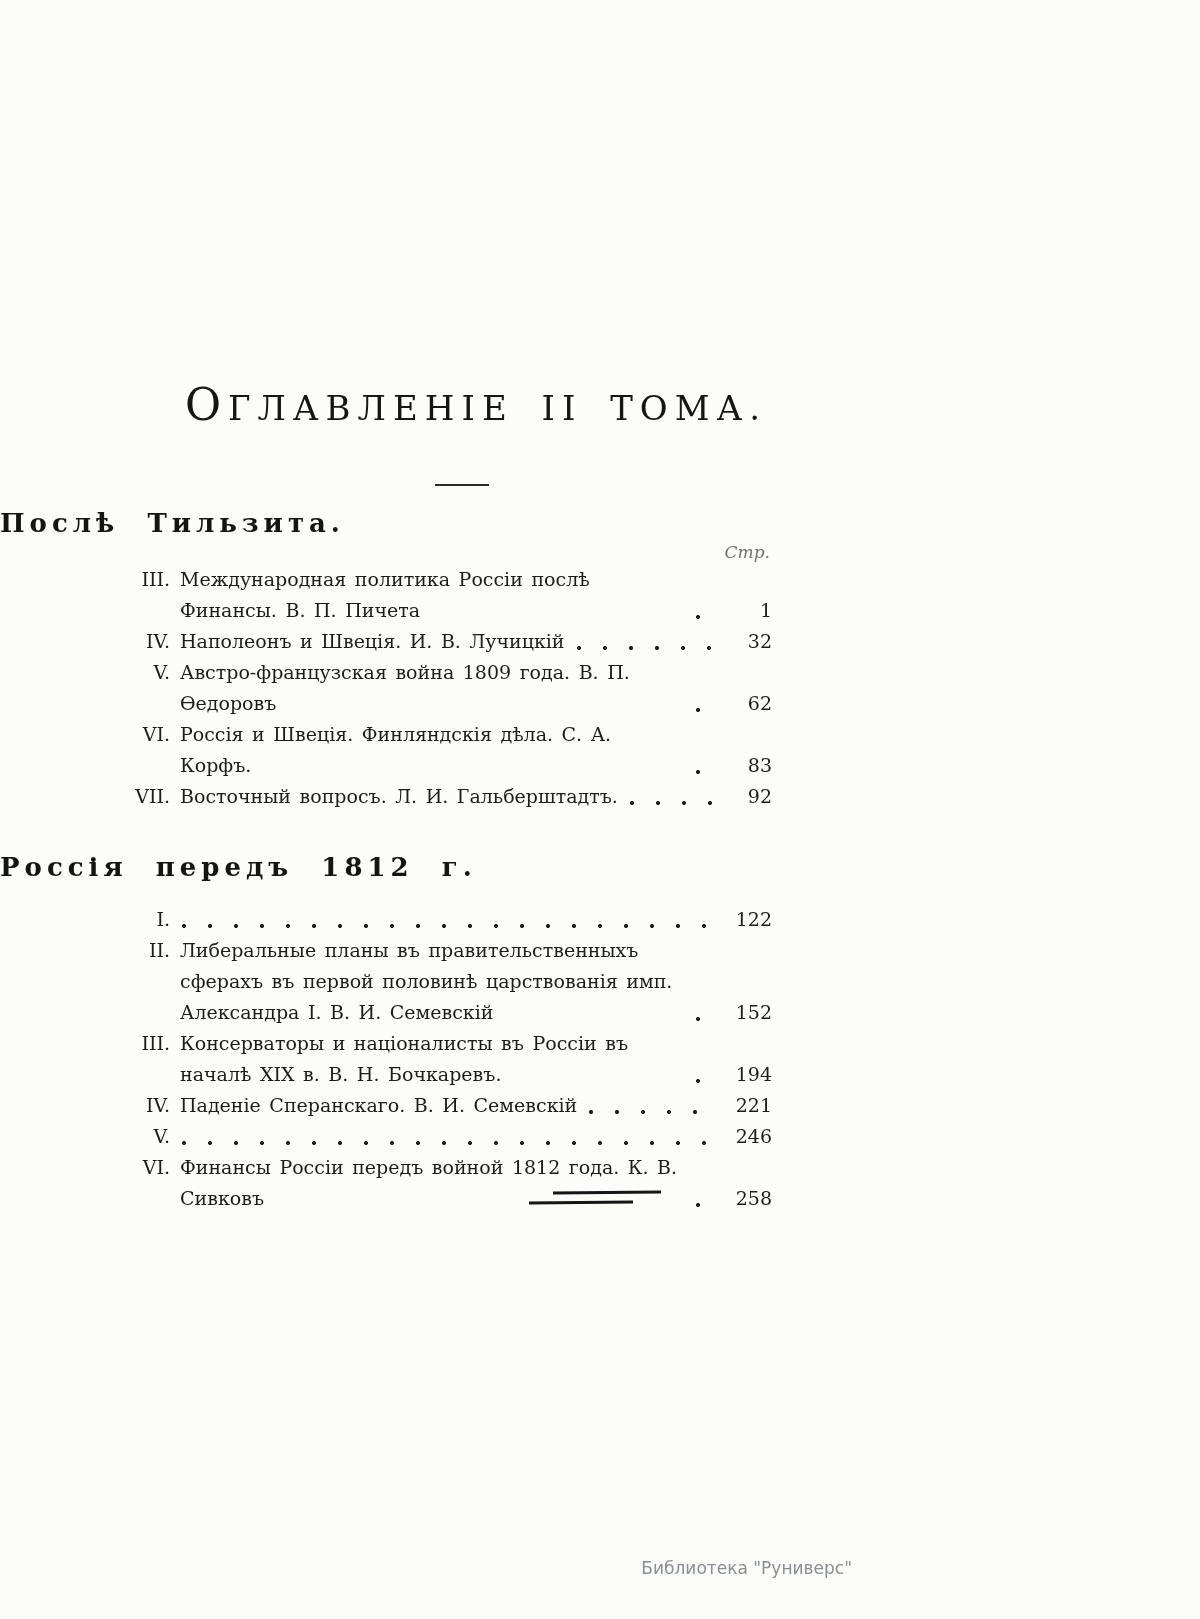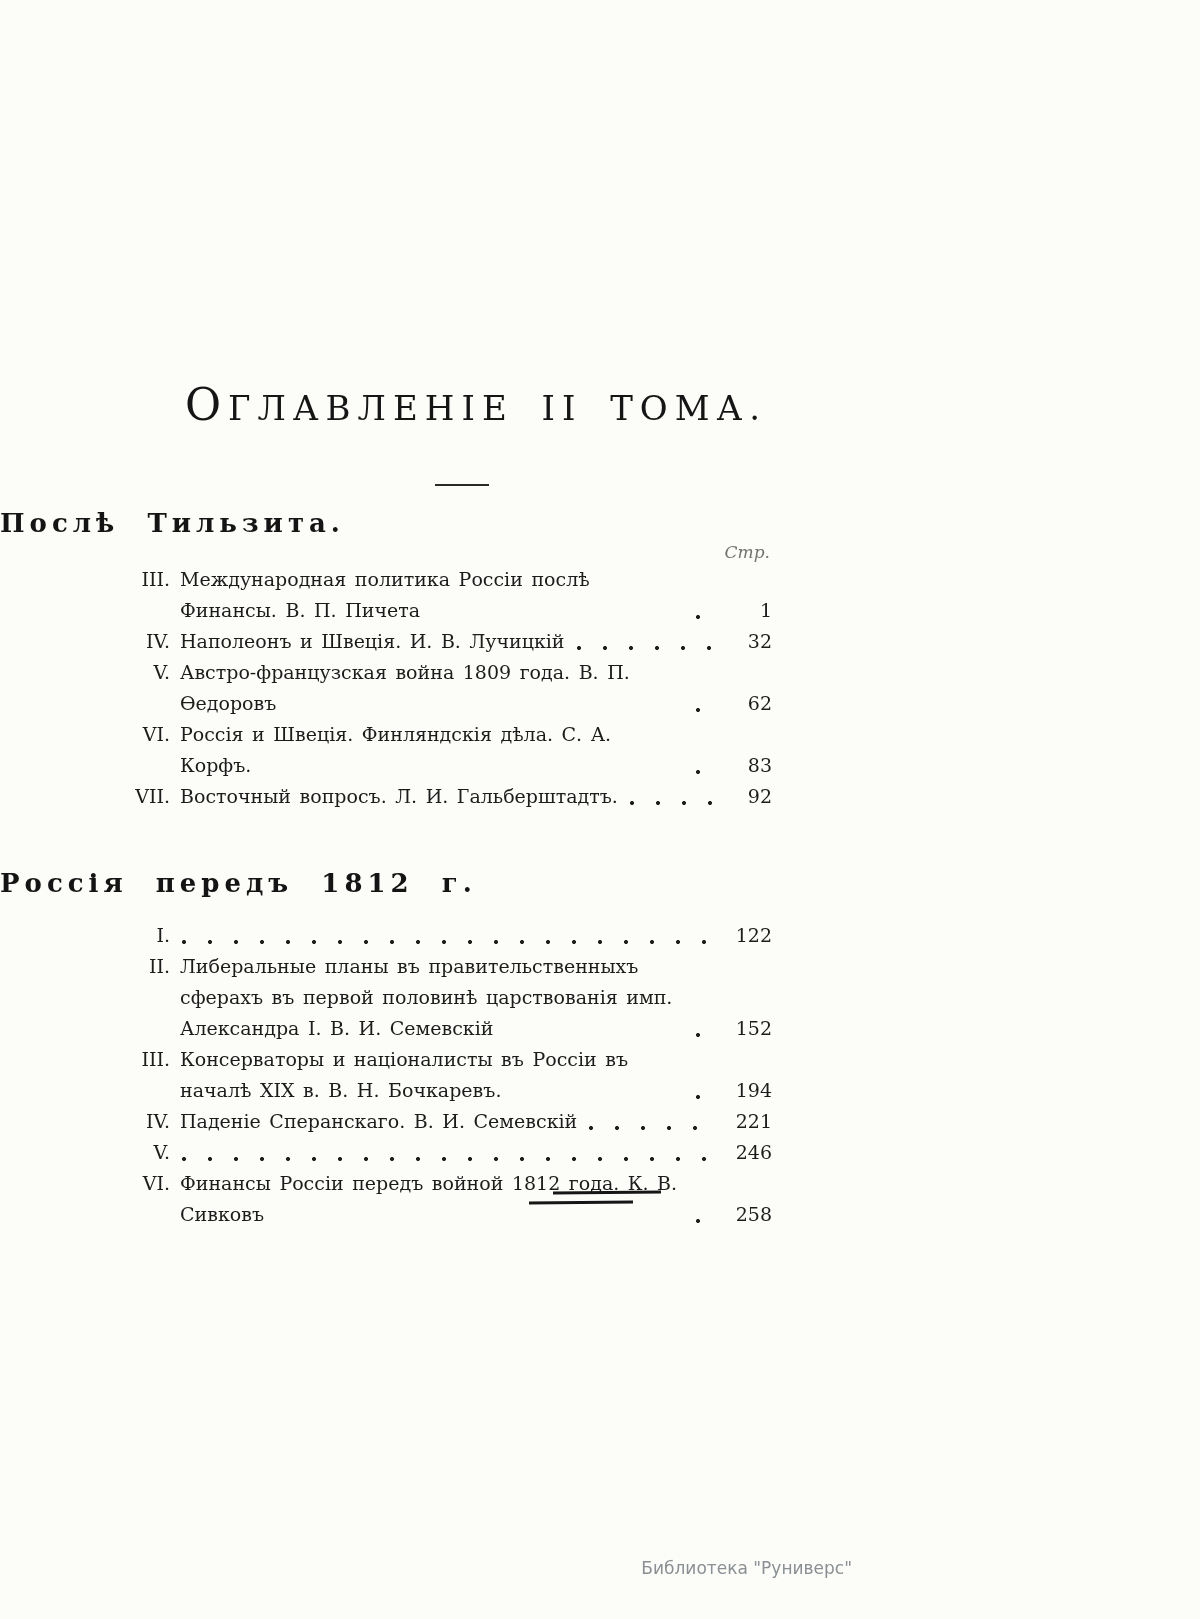--- a/index.html
+++ b/index.html
@@ -38,21 +38,21 @@
   .section-heading {
     text-align: left;
     font-weight: bold;
     font-size: 26px;
     line-height: 34px;
     letter-spacing: 5px;
     word-spacing: 14px;
     color: #141414;
   }
   .section-heading.first { margin-top: 20px; }
-  .section-heading.second { margin-top: 54px; }
+  .section-heading.second { margin-top: 38px; }
   
   .toc {
     margin: 0 180px 0 118px; 
   }
   .page-col-label {
     text-align: right;
     font-style: italic;
     font-size: 17px;
     line-height: 20px;
     margin-top: 2px;

